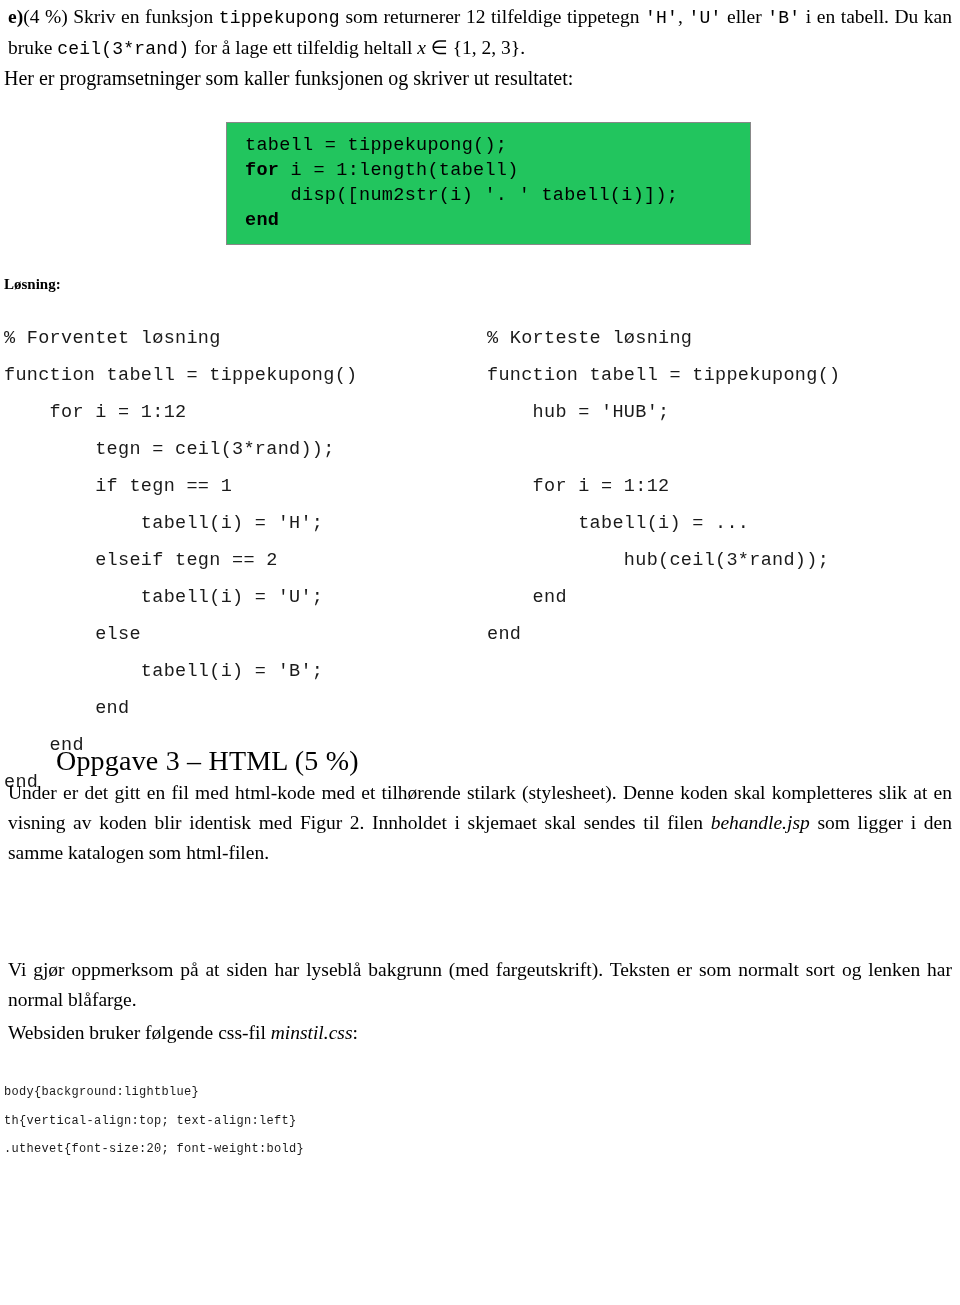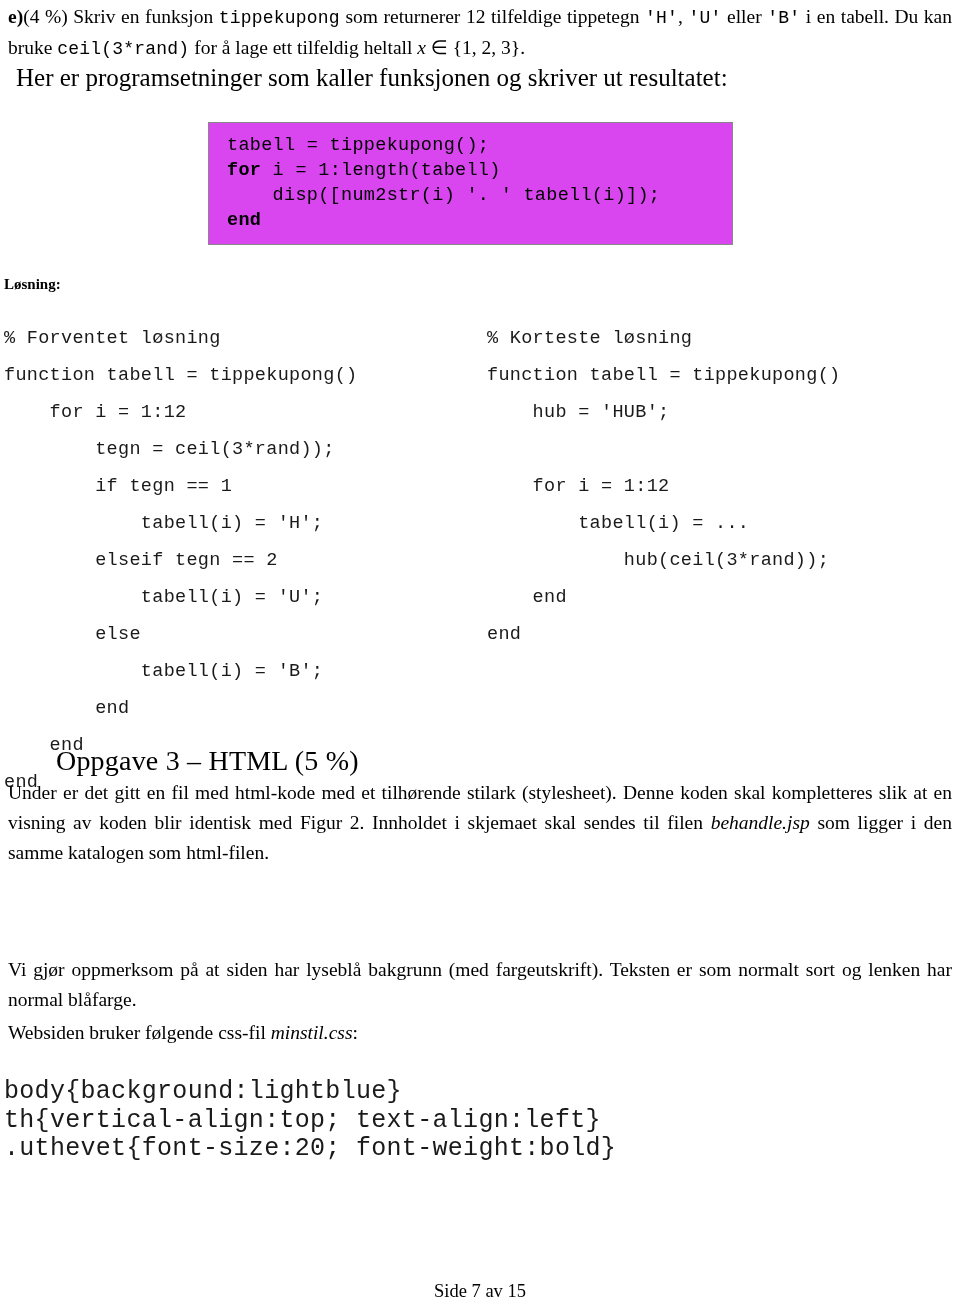--- a/index.html
+++ b/index.html
@@ -49,37 +49,37 @@
   
   #q-e {
     position: absolute;
     left: 8px;
     top: 2px;
     width: 944px;
   }
 
   #intro-line {
     position: absolute;
-    left: 16px;
+    left: 4px;
     top: 63px;
     width: 800px;
-    font-size: 25px;
+    font-size: 20px;
     line-height: 30px;
   }
 
   
   #code-box {
     position: absolute;
-    left: 208px;
+    left: 226px;
     top: 122px;
     width: 525px;
     height: 123px;
     border: 1.5px solid #888888;
     box-sizing: border-box;
-    background: #d946ef;
+    background: #22c55e;
   }
   #code-box pre {
     margin: 0;
     padding: 10px 0 0 18px;
     font-family: "Liberation Mono", "DejaVu Sans Mono", monospace;
     font-size: 18.5px;
     line-height: 25px;
     white-space: pre;
     letter-spacing: 0.3px;
   }
@@ -123,21 +123,21 @@
   #p2 { position: absolute; left: 8px; top: 893px;  width: 944px; }
   #p3 { position: absolute; left: 8px; top: 955px;  width: 944px; }
   #p4 { position: absolute; left: 8px; top: 1018px; width: 944px; }
 
   
   #css-listing {
     position: absolute;
     left: 4px;
     top: 1078px;
     font-family: "Liberation Mono", "DejaVu Sans Mono", monospace;
-    font-size: 25px;
+    font-size: 12px;
     line-height: 28.5px;
     white-space: pre;
     letter-spacing: 0.3px;
     color: #1a1a1a;
   }
 
   
   #footer {
     position: absolute;
     left: 0;
@@ -194,15 +194,14 @@
 
 
   <p class="para" id="p3">Vi gjør oppmerksom på at siden har lyseblå bakgrunn (med fargeutskrift). Teksten er som normalt sort og lenken har normal blåfarge.</p>
 
   <p class="para nojust" id="p4"><span>Websiden bruker følgende css-fil </span><span class="i">minstil.css</span><span>:</span></p>
 
   <div id="css-listing">body{background:lightblue}
 th{vertical-align:top; text-align:left}
 .uthevet{font-size:20; font-weight:bold}</div>
 
-  <div id="footer">Side 7 av 15</div>
 
 </div>
 
 </body></html>

